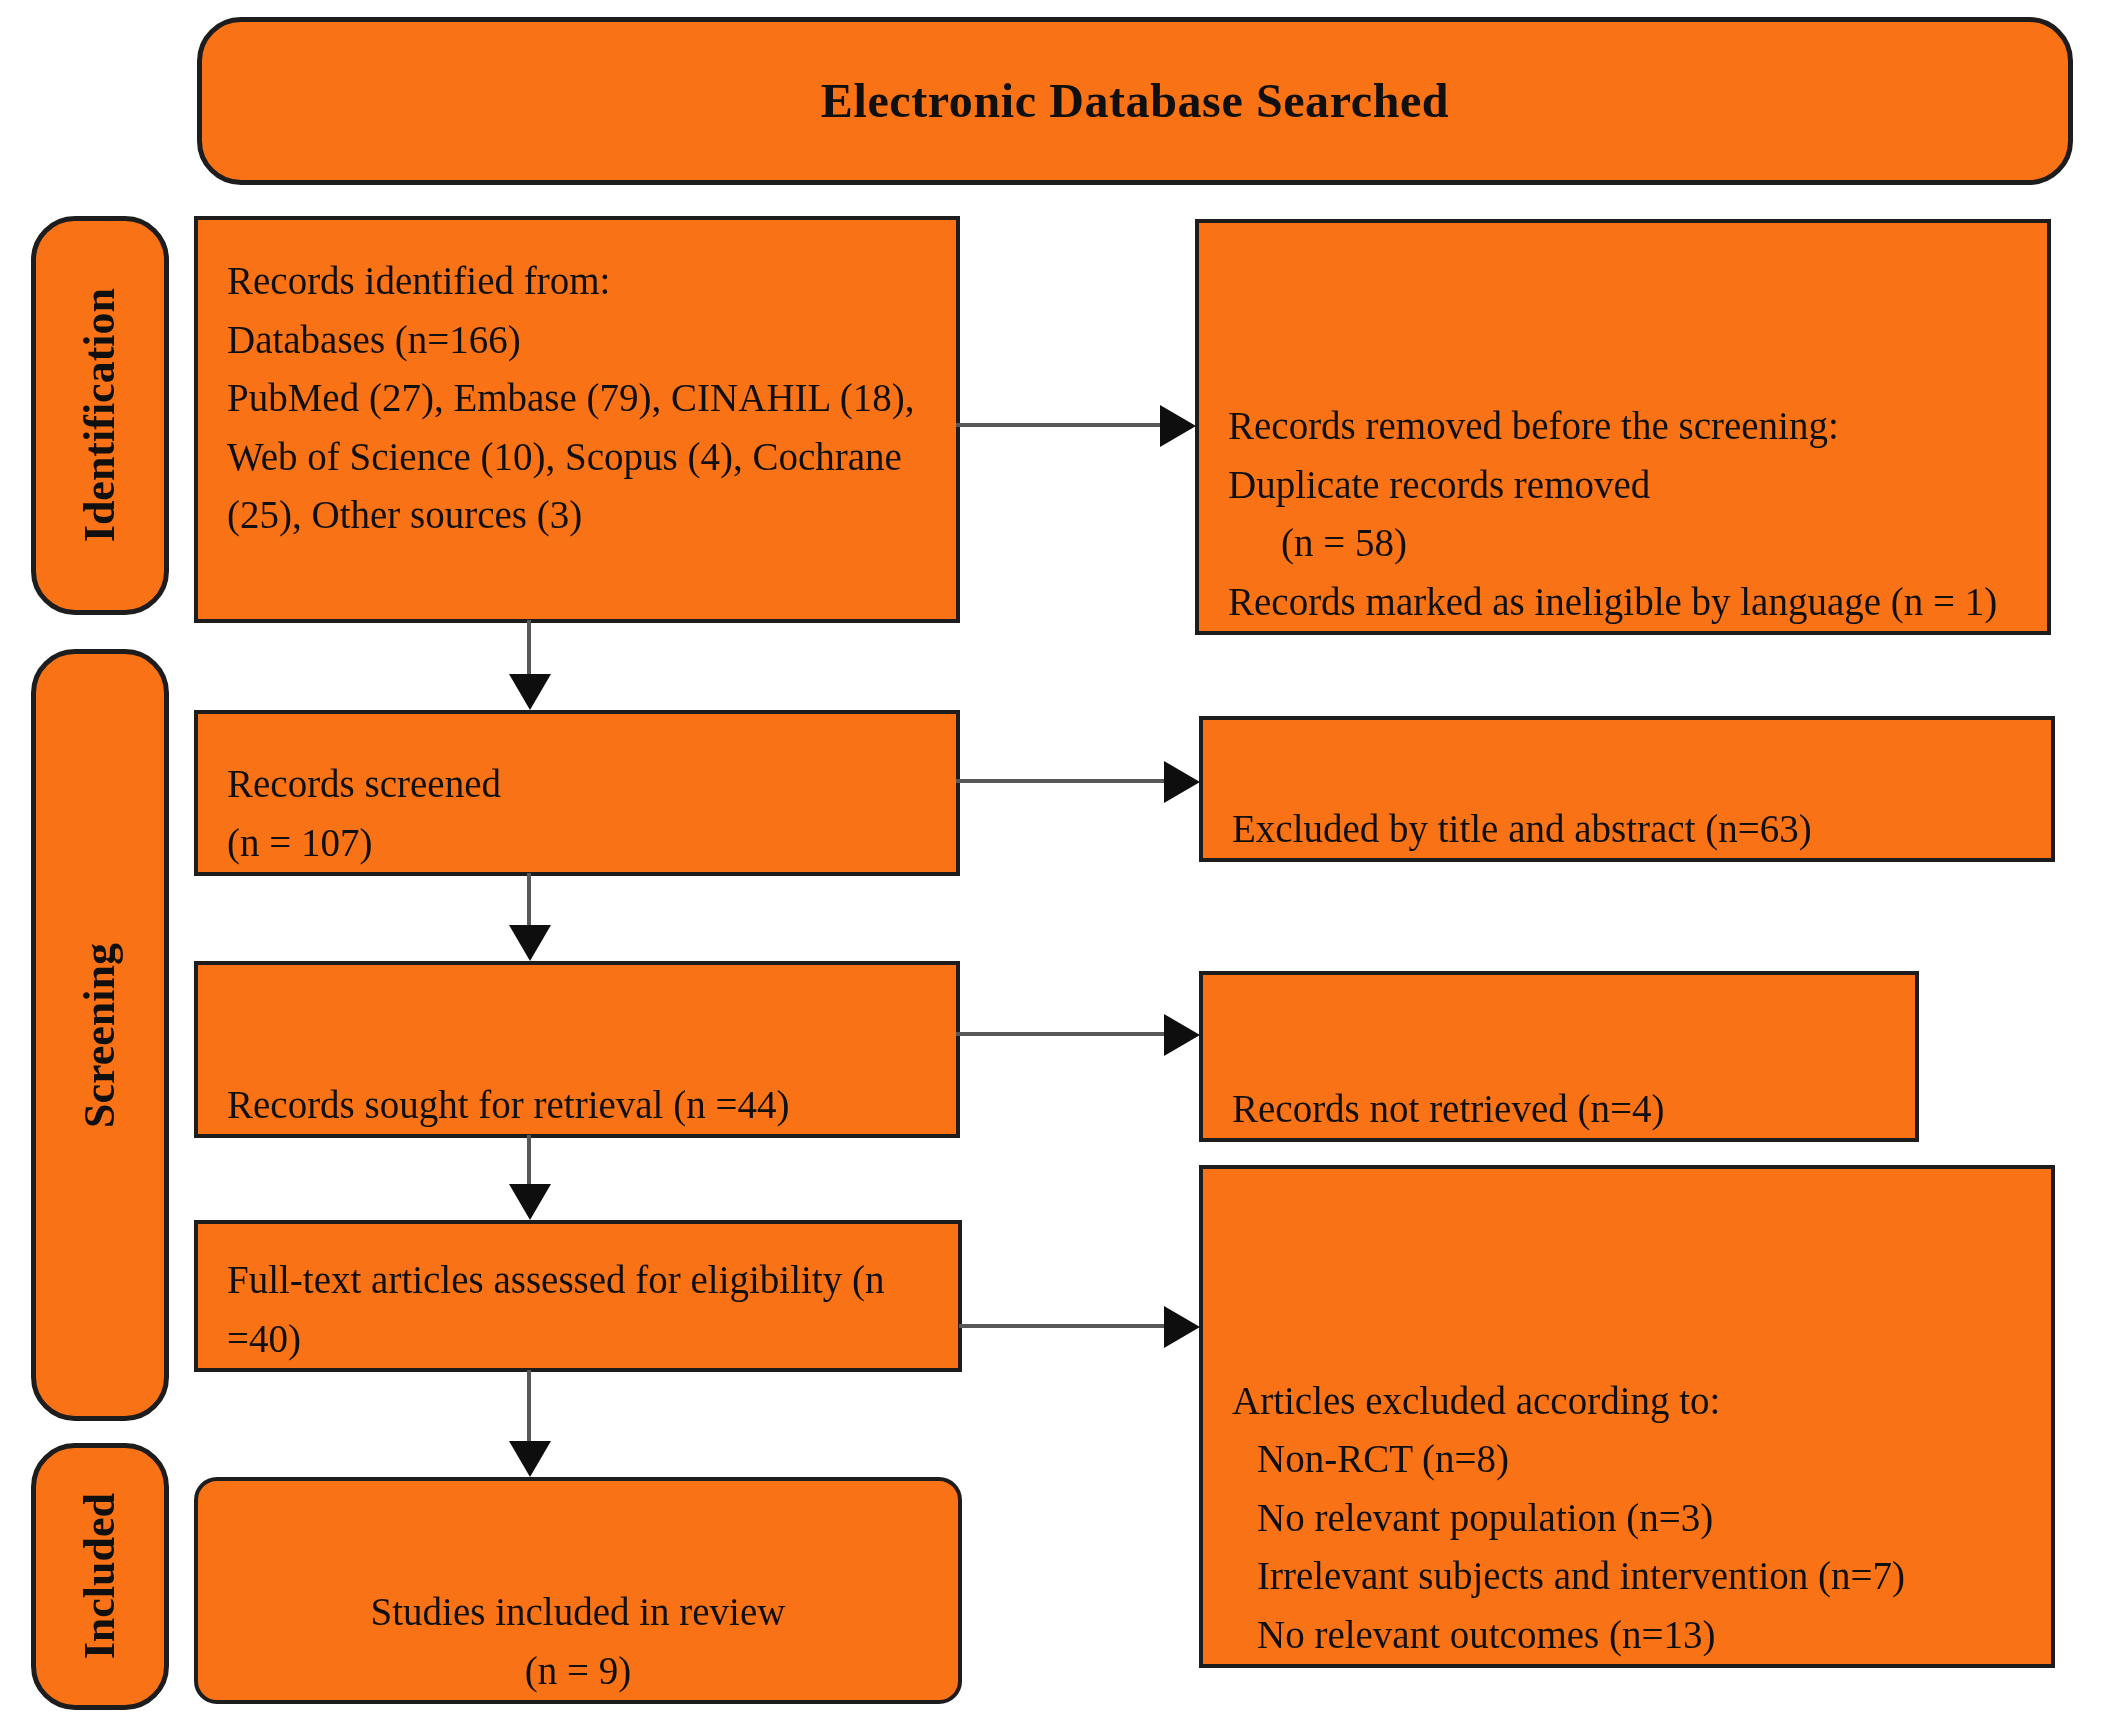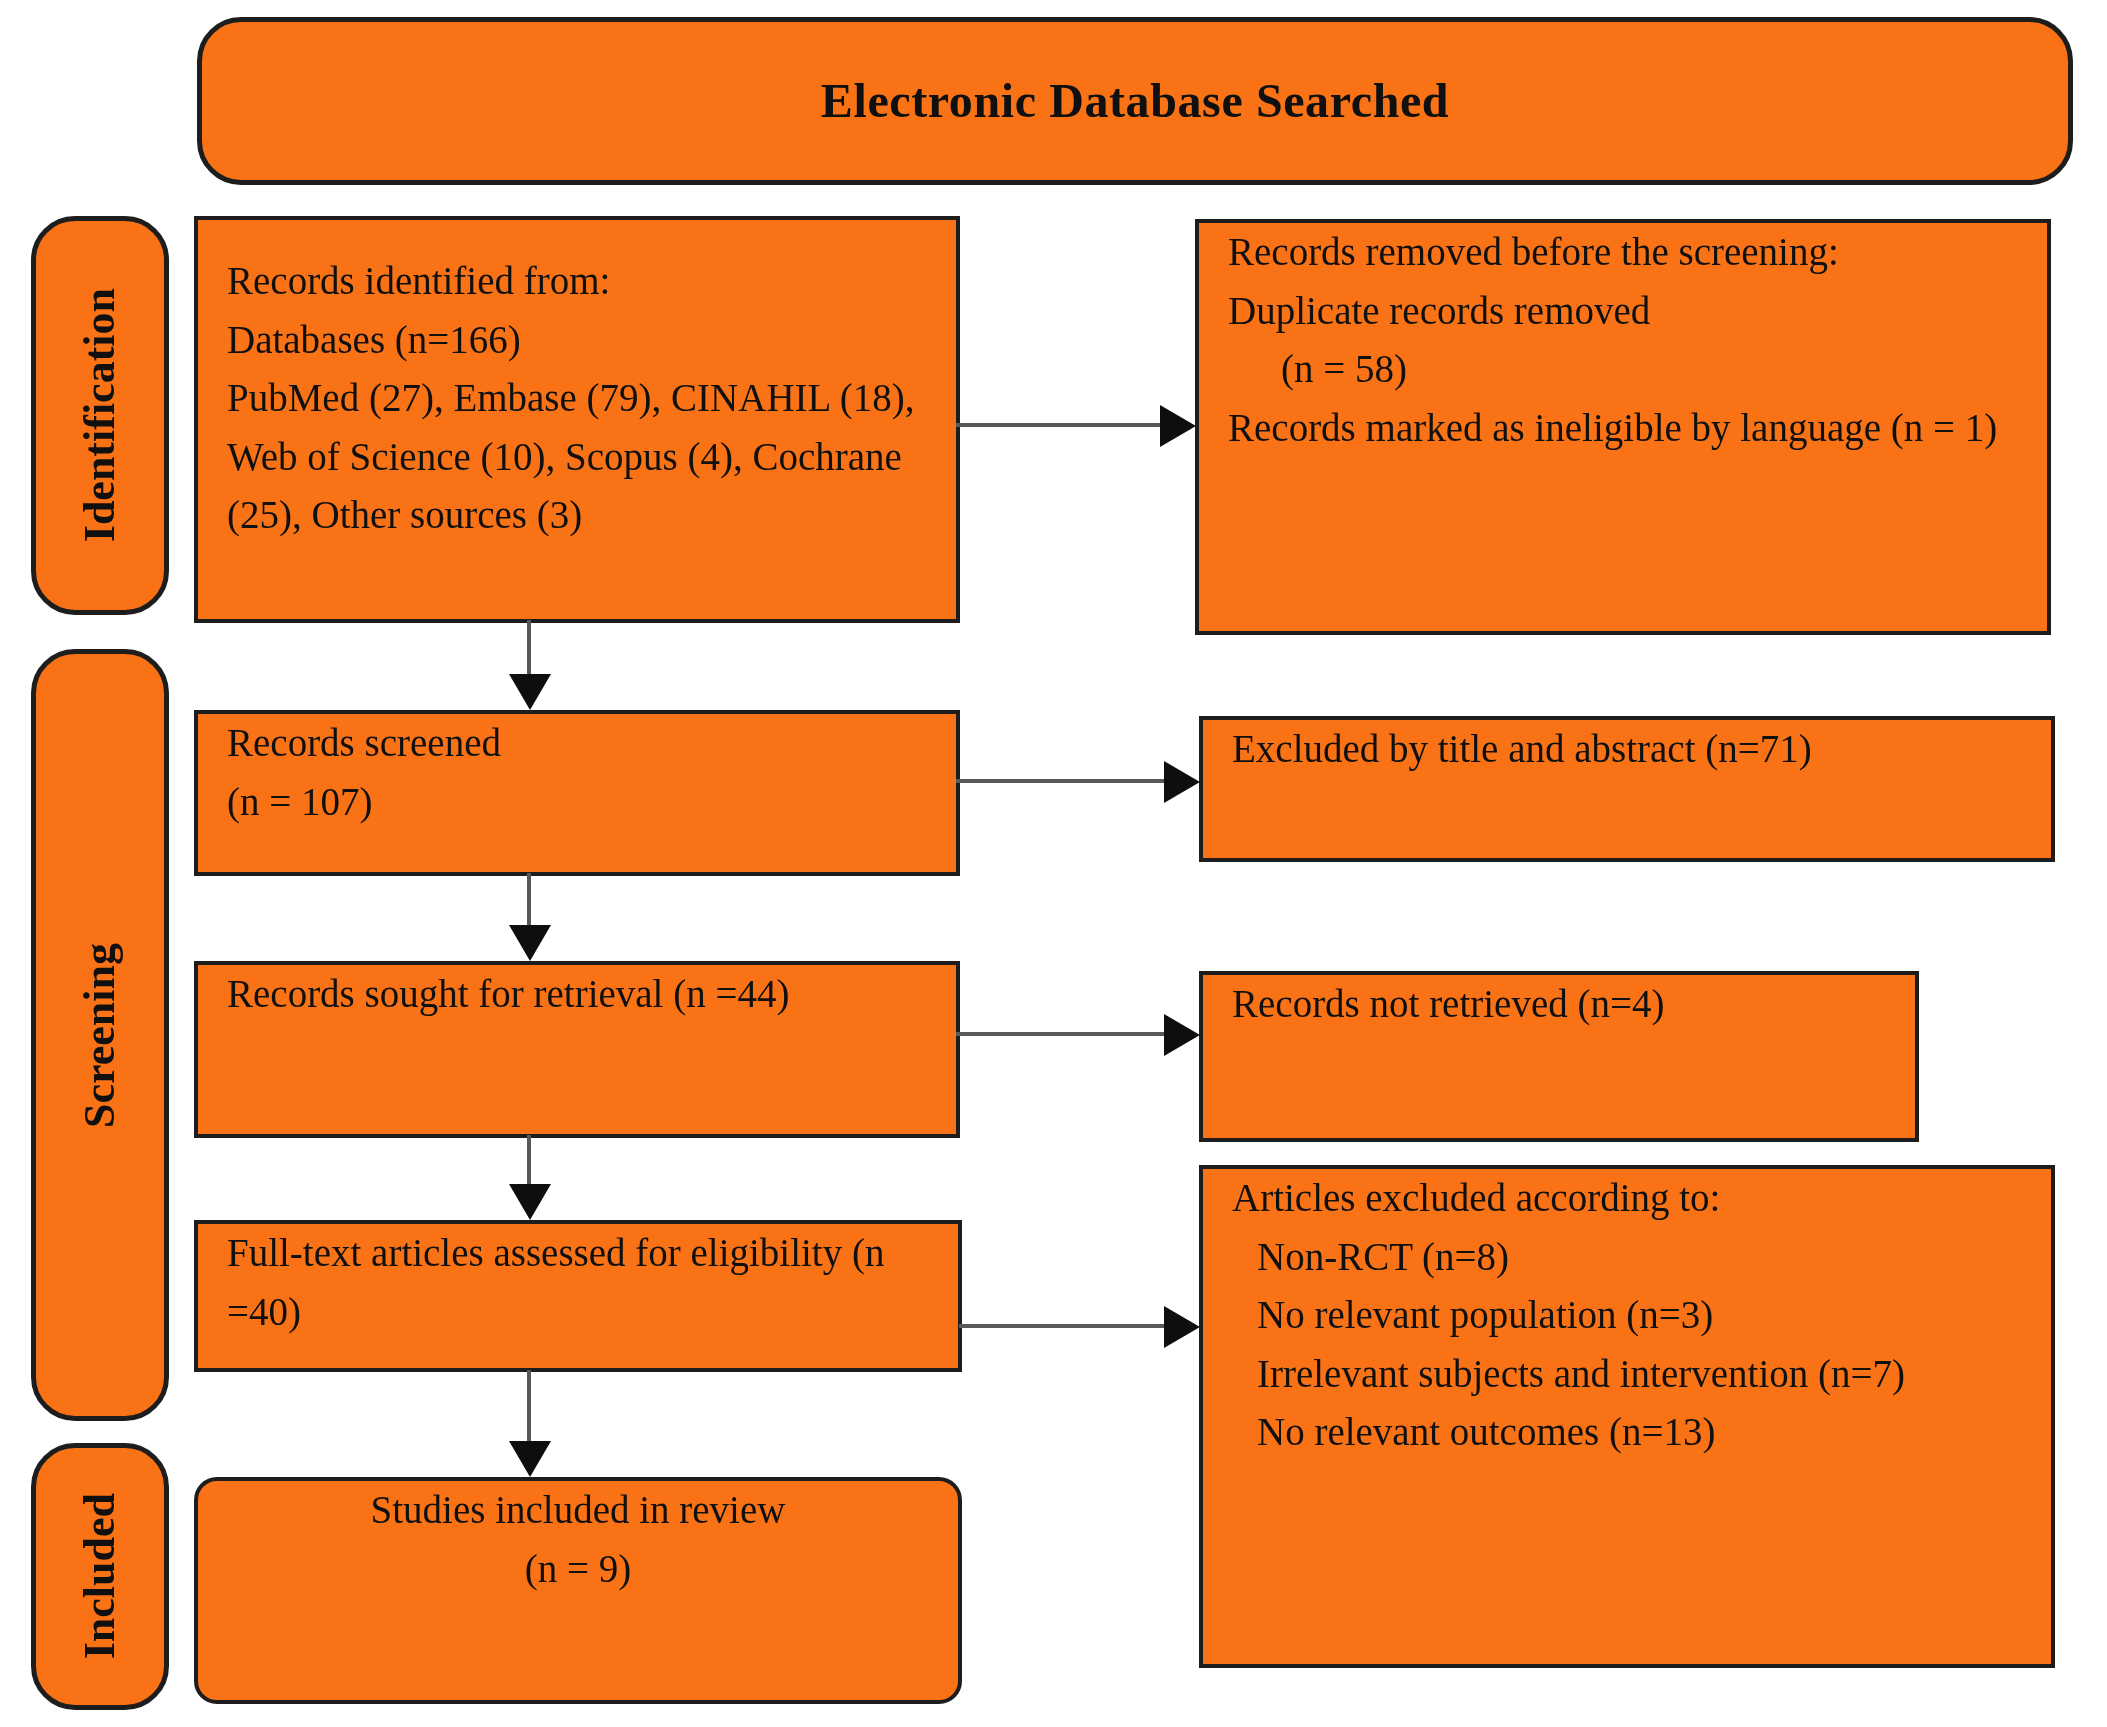--- a/index.html
+++ b/index.html
@@ -46,21 +46,21 @@
     writing-mode: vertical-rl;
     transform: rotate(180deg);
     font-weight: bold;
     font-size: 44px;
     white-space: nowrap;
   }
   .pad-left { padding-left: 29px; padding-right: 17px; }
   .v-center {
     display: flex;
     flex-direction: column;
-    justify-content: flex-start;
+    justify-content: flex-end;
   }
   .top-align { padding-top: 32px; }
   .center-text { text-align: center; border-radius: 23px; }
   .indent-lg { padding-left: 53px; }
   .indent-sm { padding-left: 25px; }
   .line { white-space: nowrap; }
   .arrow-line-h {
     position: absolute;
     height: 3.9px;
     background: #585858;
@@ -118,21 +118,21 @@
     <div class="line indent-lg">(n = 58)</div>
     <div class="line">Records marked as ineligible by language (n = 1)</div>
   </div>
 
   <div class="box v-center pad-left" style="left:194px; top:710px; width:766px; height:166px;">
     <div class="line">Records screened</div>
     <div class="line">(n = 107)</div>
   </div>
 
   <div class="box v-center pad-left" style="left:1199px; top:716px; width:856px; height:146px;">
-    <div class="line">Excluded by title and abstract (n=71)</div>
+    <div class="line">Excluded by title and abstract (n=63)</div>
   </div>
 
   <div class="box v-center pad-left" style="left:194px; top:961px; width:766px; height:177px;">
     <div class="line">Records sought for retrieval (n =44)</div>
   </div>
 
   <div class="box v-center pad-left" style="left:1199px; top:971px; width:720px; height:171px;">
     <div class="line">Records not retrieved (n=4)</div>
   </div>
 

